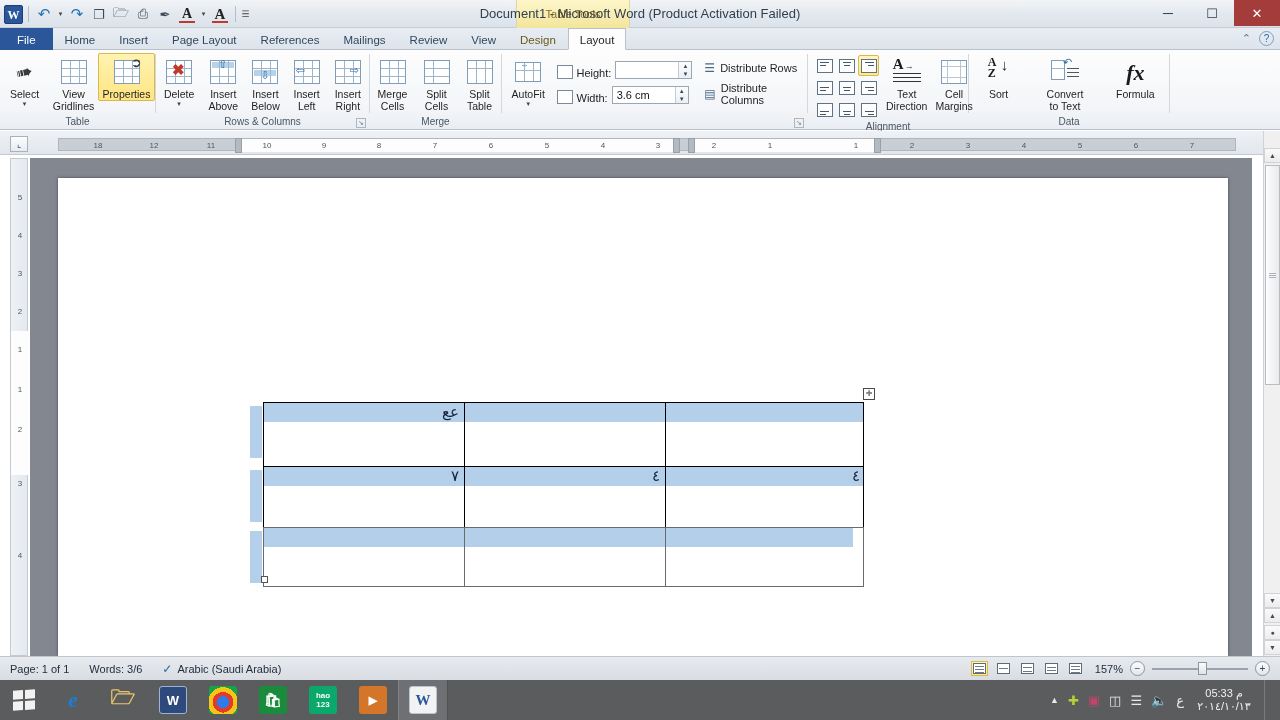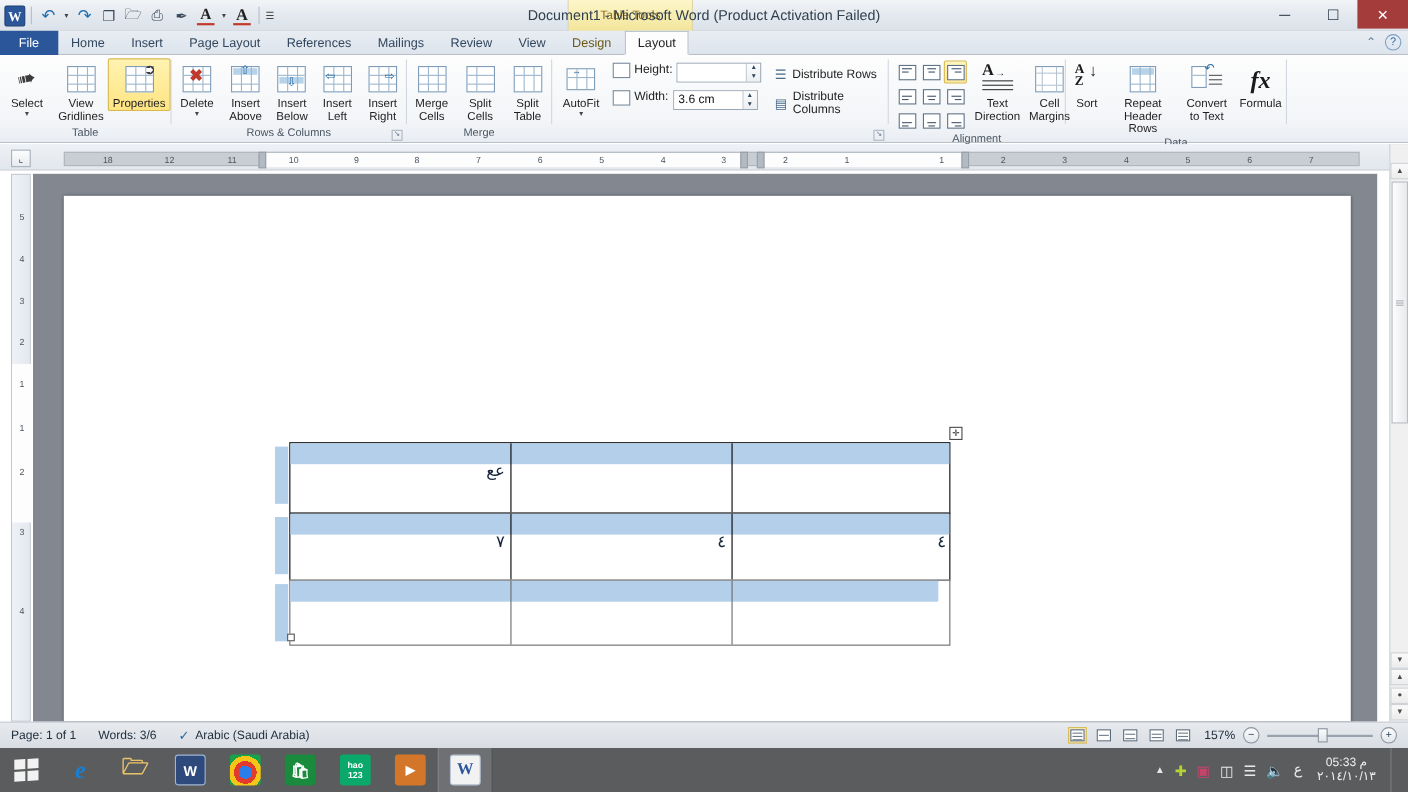--- a/index.html
+++ b/index.html
@@ -102,21 +102,21 @@
   .gridicon i { position: absolute; background: #9db6cc; }
   .gridicon .h1 { left: 0; right: 0; top: 7px; height: 1px; }
   .gridicon .h2 { left: 0; right: 0; top: 15px; height: 1px; }
   .gridicon .v1 { top: 0; bottom: 0; left: 8px; width: 1px; }
   .gridicon .v2 { top: 0; bottom: 0; left: 17px; width: 1px; }
   .gridicon .bluerow { left: 1px; right: 1px; height: 6px; background: #b7d3ea; }
 
   .cursoricon { font-size: 20px; color: #3a3a3a; transform: rotate(-12deg); }
 
   
-  .csrow { display: flex; align-items: flex-start; gap: 4px; height: 22px; font-size: 11px; color: #222; }
+  .csrow { display: flex; align-items: flex-end; gap: 4px; height: 22px; font-size: 11px; color: #222; }
   .csicon { width: 16px; height: 14px; border: 1px solid #7a8a9a; position: relative; background: #fff; }
   .spin { display: flex; align-items: stretch; height: 18px; border: 1px solid #9aa7b4; background: #fff; }
   .spin input {
     border: 0; outline: none; width: 62px; height: 16px; font-size: 11px; padding: 0 4px;
     font-family: "Liberation Sans", sans-serif; color: #111; background: #fff;
   }
   .spinbtns { width: 13px; border-left: 1px solid #c3ccd6; display: flex; flex-direction: column;
               background: linear-gradient(to bottom,#fbfcfd,#eceff3); }
   .spinbtns span { flex: 1; font-size: 6px; line-height: 8px; text-align: center; color: #33475c; }
   .distbtn { display: flex; align-items: center; gap: 5px; font-size: 11px; color: #1f1f1f; height: 22px; padding: 0 2px; }
@@ -153,21 +153,21 @@
     background: #828790; overflow: hidden;
   }
   .page {
     position: absolute; left: 28px; top: 20px; width: 1170px; height: 478px;
     background: #fff; box-shadow: 0 0 3px rgba(0,0,0,.45);
   }
 
   
   .wtable { position: absolute; left: 205px; top: 224px; width: 601px; height: 172px; }
   .wtable .trow { position: absolute; left: 0; border: 1px solid #000; background: #fff; }
-  .wtable .tcell { position: absolute; top: 16px; bottom: 0; }
+  .wtable .tcell { position: absolute; top: 0; bottom: 0; }
   .wtable .vline { position: absolute; top: 0; bottom: 0; width: 1px; background: #000; }
   .hl { position: absolute; left: 0; right: 0; height: 19px; background: #b3cfea; }
   .celltext {
     position: absolute; right: 4px; top: 0; height: 19px; line-height: 19px;
     font-size: 15px; color: #15243a; direction: rtl;
     font-family: "DejaVu Sans", sans-serif;
   }
   .rowmark { position: absolute; left: -13px; width: 12px; background: #b3cfea; }
   .tmove {
     position: absolute; left: 600px; top: -14px; width: 12px; height: 12px;
@@ -584,32 +584,20 @@
       <div class="gitems" style="justify-content:space-around">
         <div class="bigbtn" style="width:36px">
           <div class="glyph">
             <div style="position:relative;width:26px;height:26px;font-family:'Liberation Serif',serif;font-weight:bold;color:#1a1a1a;">
               <span style="position:absolute;left:2px;top:-2px;font-size:12px;">A</span>
               <span style="position:absolute;left:2px;top:9px;font-size:12px;">Z</span>
               <span style="position:absolute;left:15px;top:1px;font-size:15px;color:#222;">↓</span>
             </div>
           </div>
           <div>Sort</div>
-        </div>
-        <div class="bigbtn" style="width:62px">
-          <div class="glyph">
-            <div class="gridicon" style="width:24px">
-                <i class="bluerow" style="top:1px"></i>
-                <i class="h2"></i>
-                <i class="v1"></i>
-                <i class="v2"></i>
-              </div>
-          </div>
-          <div>Repeat</div>
-          <div>Header Rows</div>
         </div>
         <div class="bigbtn" style="width:50px">
           <div class="glyph">
             <div style="position:relative;width:28px;height:24px;">
               <div class="gridicon" style="width:14px;height:20px;">
                   <i class="h1"></i>
                 </div>
               <span style="position:absolute;left:12px;top:-3px;font-size:11px;color:#2b6ca3;">↶</span>
               <i style="position:absolute;right:0;top:8px;width:12px;height:1px;background:#555;"></i>
               <i style="position:absolute;right:0;top:12px;width:12px;height:1px;background:#555;"></i>

